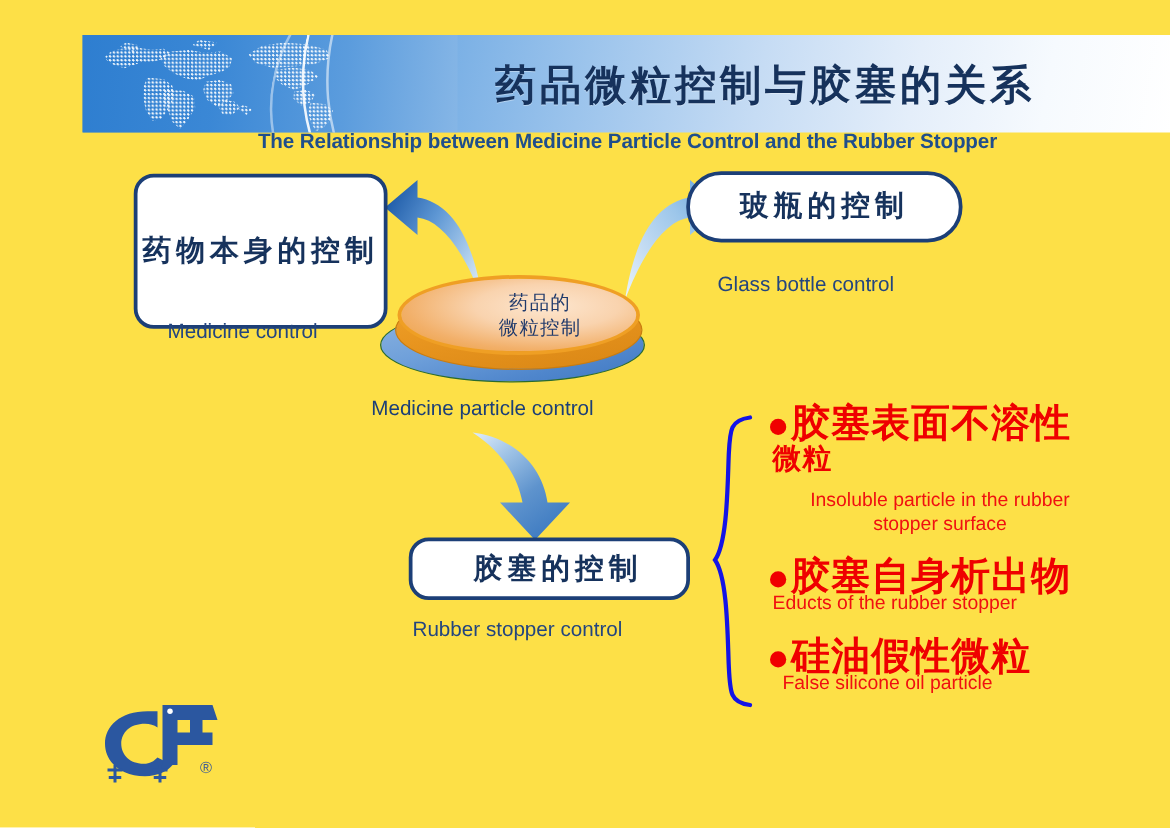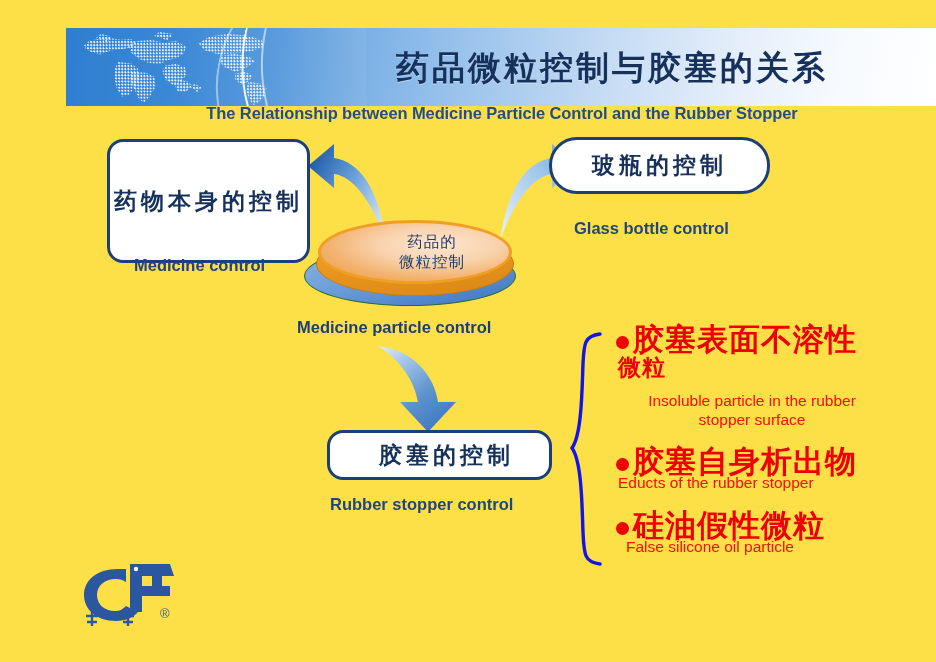--- a/index.html
+++ b/index.html
@@ -134,21 +134,21 @@
   .box-stopper {
     left: 327px; top: 430px;
     width: 225px; height: 50px;
     font-size: 23px;
     padding-left: 14px;
   }
 
   .caption {
     position: absolute;
     font-size: 16.5px;
-    font-weight: 700;
+    font-weight: 400;
     color: #23457f;
     white-space: nowrap;
     text-align: center;
   }
   .cap-medicine { left: 134px; top: 256px; }
   .cap-glass    { left: 574px; top: 219px; }
   .cap-particle { left: 297px; top: 318px; color:#1c3f77; font-size:16.5px; }
   .cap-stopper  { left: 330px; top: 495px; }
 
   

